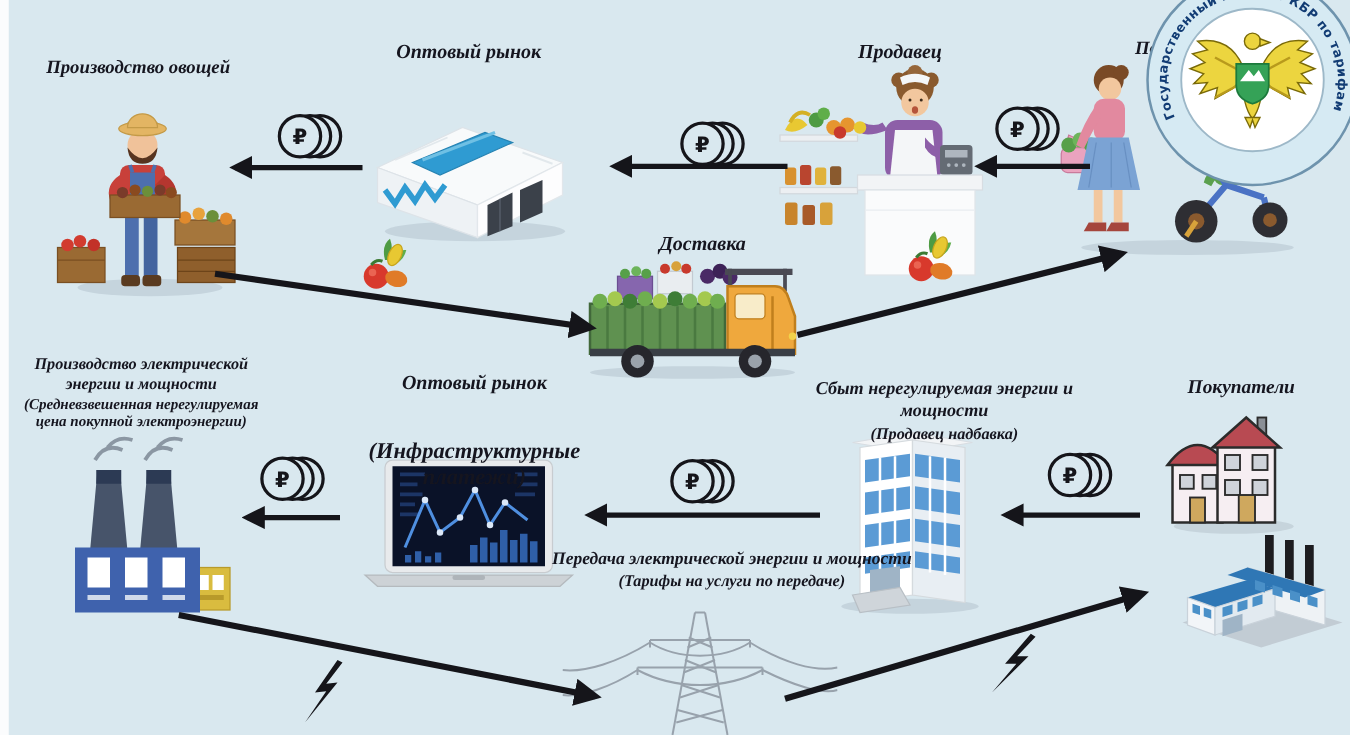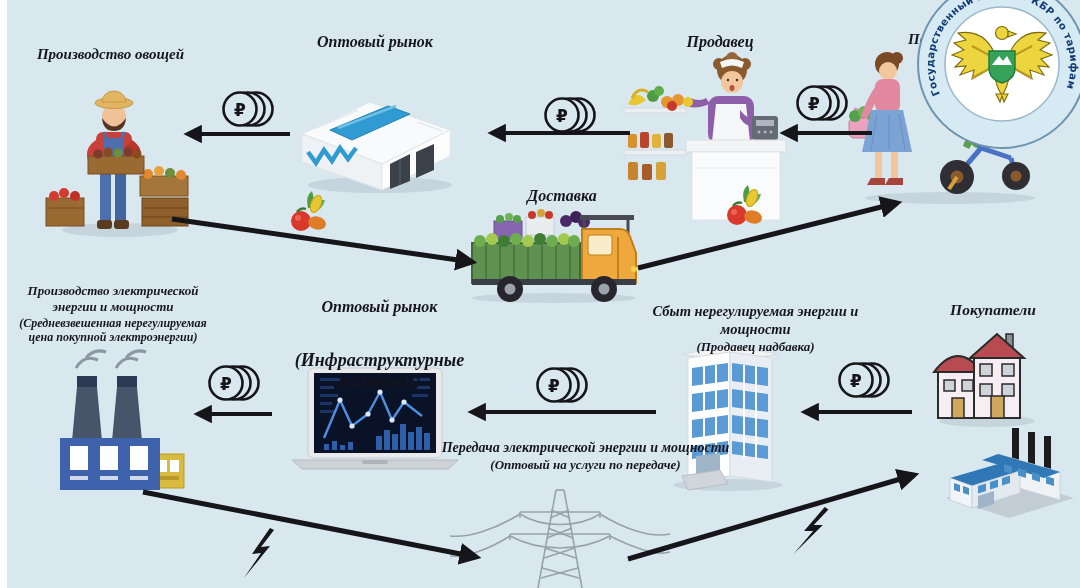--- a/index.html
+++ b/index.html
@@ -40,21 +40,21 @@
     <span>Оптовый рынок</span>
     <span class="sub" style="font-size:18px;margin-top:33px;">(Инфраструктурные платежи)</span>
   </div>
   <div class="lbl" style="left:633px;top:303px;width:245px;font-size:14.5px;">
     <span>Сбыт нерегулируемая энергии и мощности</span>
     <span class="sub" style="font-size:13px;">(Продавец надбавка)</span>
   </div>
   <div class="lbl" style="left:933px;top:301px;width:120px;font-size:15.5px;">Покупатели</div>
   <div class="lbl" style="left:423px;top:439px;width:325px;font-size:14px;">
     <span>Передача электрической энергии и мощности</span>
-    <span class="sub" style="font-size:13px;">(Оптовый на услуги по передаче)</span>
+    <span class="sub" style="font-size:13px;">(Тарифы на услуги по передаче)</span>
   </div>
 
   <svg class="overlay" width="1080" height="588">
     <defs>
       <marker id="ah" viewBox="0 0 10 10" refX="7.5" refY="5" markerWidth="4.4" markerHeight="4.4" orient="auto">
         <path d="M0,0 L10,5 L0,10 z" fill="#15151a"></path>
       </marker>
     </defs>
     <g stroke="#15151a" stroke-width="4.2">
       <line x1="290" y1="134" x2="188" y2="134" marker-end="url(#ah)"></line>

